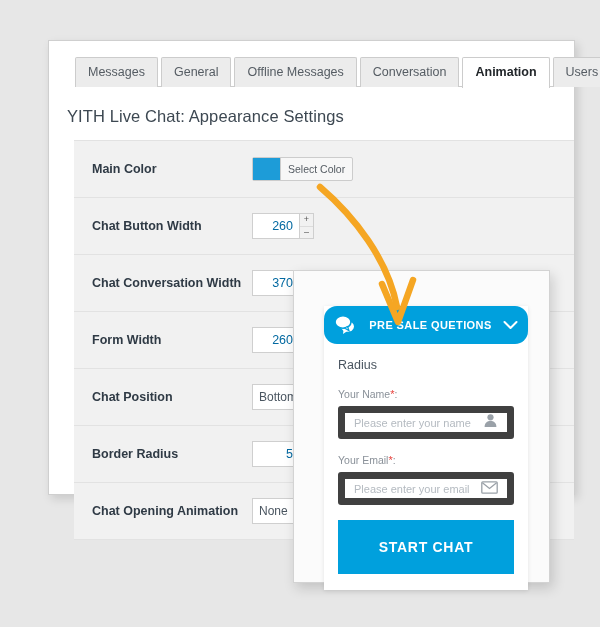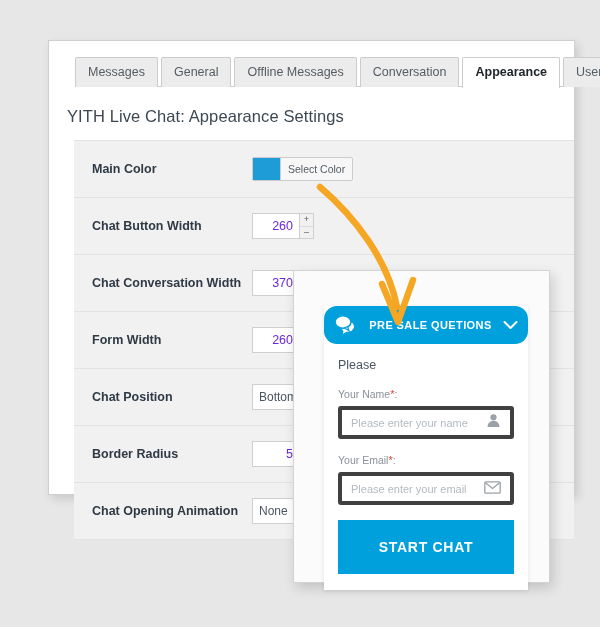--- a/index.html
+++ b/index.html
@@ -137,21 +137,21 @@
     width: 47px;
     height: 26px;
     box-sizing: border-box;
     border: 1px solid #cfcfcf;
     border-right: none;
     background: #fff;
     text-align: right;
     padding: 0 6px;
     font-size: 12.5px;
     font-family: "Liberation Sans", sans-serif;
-    color: #6d28d9;
+    color: #0369a1;
     outline: none;
   }
   .spinner-btns {
     display: flex;
     flex-direction: column;
     width: 15px;
     border: 1px solid #cfcfcf;
     box-sizing: border-box;
   }
   .spinner-btns span {
@@ -230,21 +230,21 @@
   }
   .field-label {
     font-size: 10.5px;
     color: #8a9199;
     margin-bottom: 6px;
   }
   .req-star { color: #e8413c; font-size: 11px; }
   .chat-input {
     position: relative;
     height: 33px;
-    border: 4px solid #404040;
+    border: 7px solid #404040;
     border-radius: 3px;
     margin-bottom: 15px;
     display: flex;
     align-items: center;
     padding: 0 9px;
     box-sizing: border-box;
   }
   .chat-input .ph {
     font-size: 11px;
     color: #b4bac0;
@@ -280,21 +280,21 @@
 </head>
 <body>
 
 <div id="settings-card">
 
   <div id="tab-bar">
     <div class="tab">Messages</div>
     <div class="tab">General</div>
     <div class="tab">Offline Messages</div>
     <div class="tab">Conversation</div>
-    <div class="tab active">Appearance</div>
+    <div class="tab active">Animation</div>
     <div class="tab">Users</div>
   </div>
 
   <h1 id="page-title">YITH Live Chat: Appearance Settings</h1>
 
   <div id="settings-rows">
 
     <div class="setting-row">
       <div class="setting-label">Main Color</div>
       <div class="setting-control">
@@ -388,21 +388,21 @@
       </span>
       <span id="chat-header-title">PRE SALE QUETIONS</span>
       <span style="display:flex;align-items:center;">
         <svg width="15" height="10" viewBox="0 0 15 10" xmlns="http://www.w3.org/2000/svg">
           <polyline points="1.5,2 7.5,8 13.5,2" fill="none" stroke="#ffffff" stroke-width="2" stroke-linecap="round" stroke-linejoin="round"></polyline>
         </svg>
       </span>
     </div>
 
     <div id="chat-body">
-      <div id="welcome-text">Please</div>
+      <div id="welcome-text">Radius</div>
 
       <div class="field-label">
         <span>Your Name</span><span class="req-star">*</span><span>:</span>
       </div>
       <div class="chat-input">
         <span class="ph">Please enter your name</span>
         <span>
           <svg width="15" height="15" viewBox="0 0 15 15" xmlns="http://www.w3.org/2000/svg">
             <circle cx="7.5" cy="4.3" r="3.1" fill="#9aa1a8"></circle>
             <path d="M1.6 14 C1.6 9.8 4.2 8 7.5 8 C10.8 8 13.4 9.8 13.4 14 Z" fill="#9aa1a8"></path>

